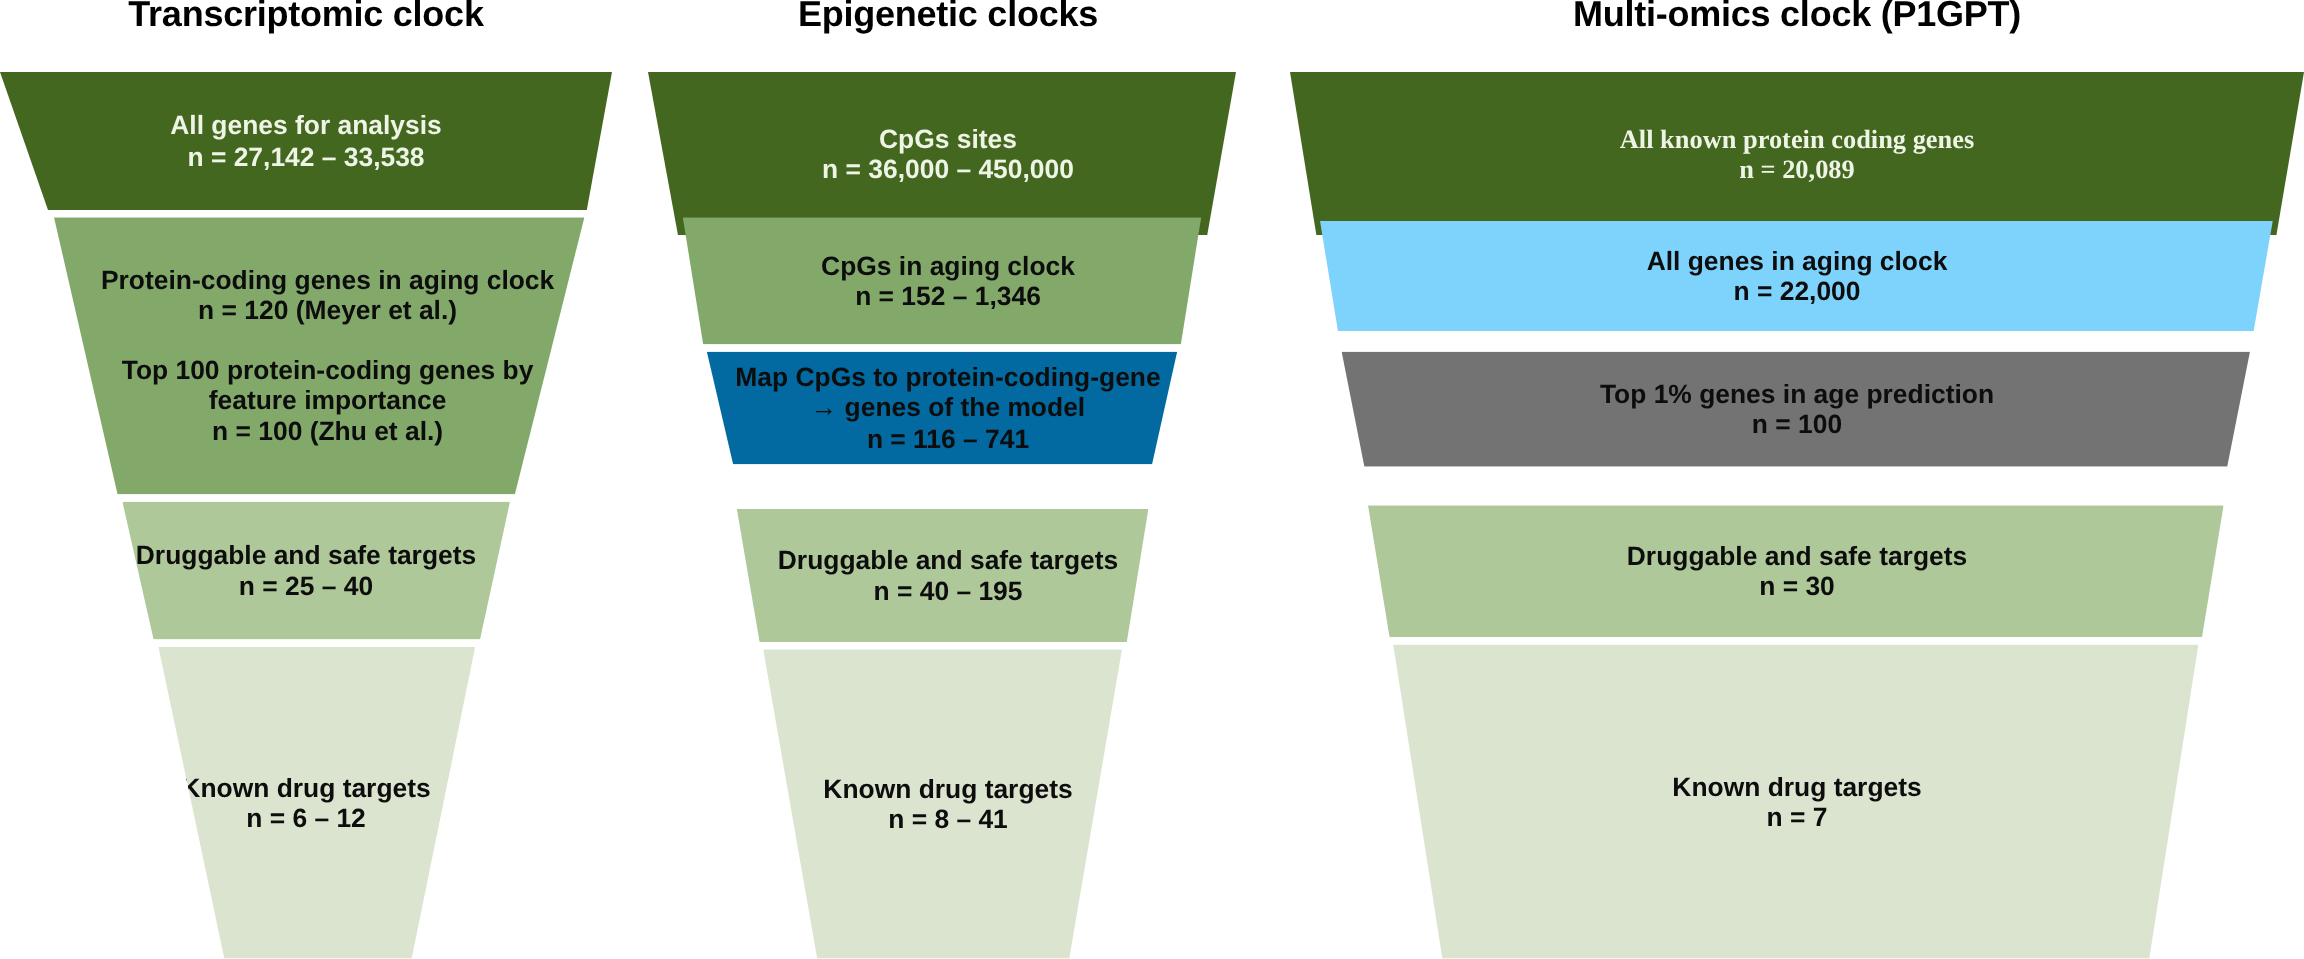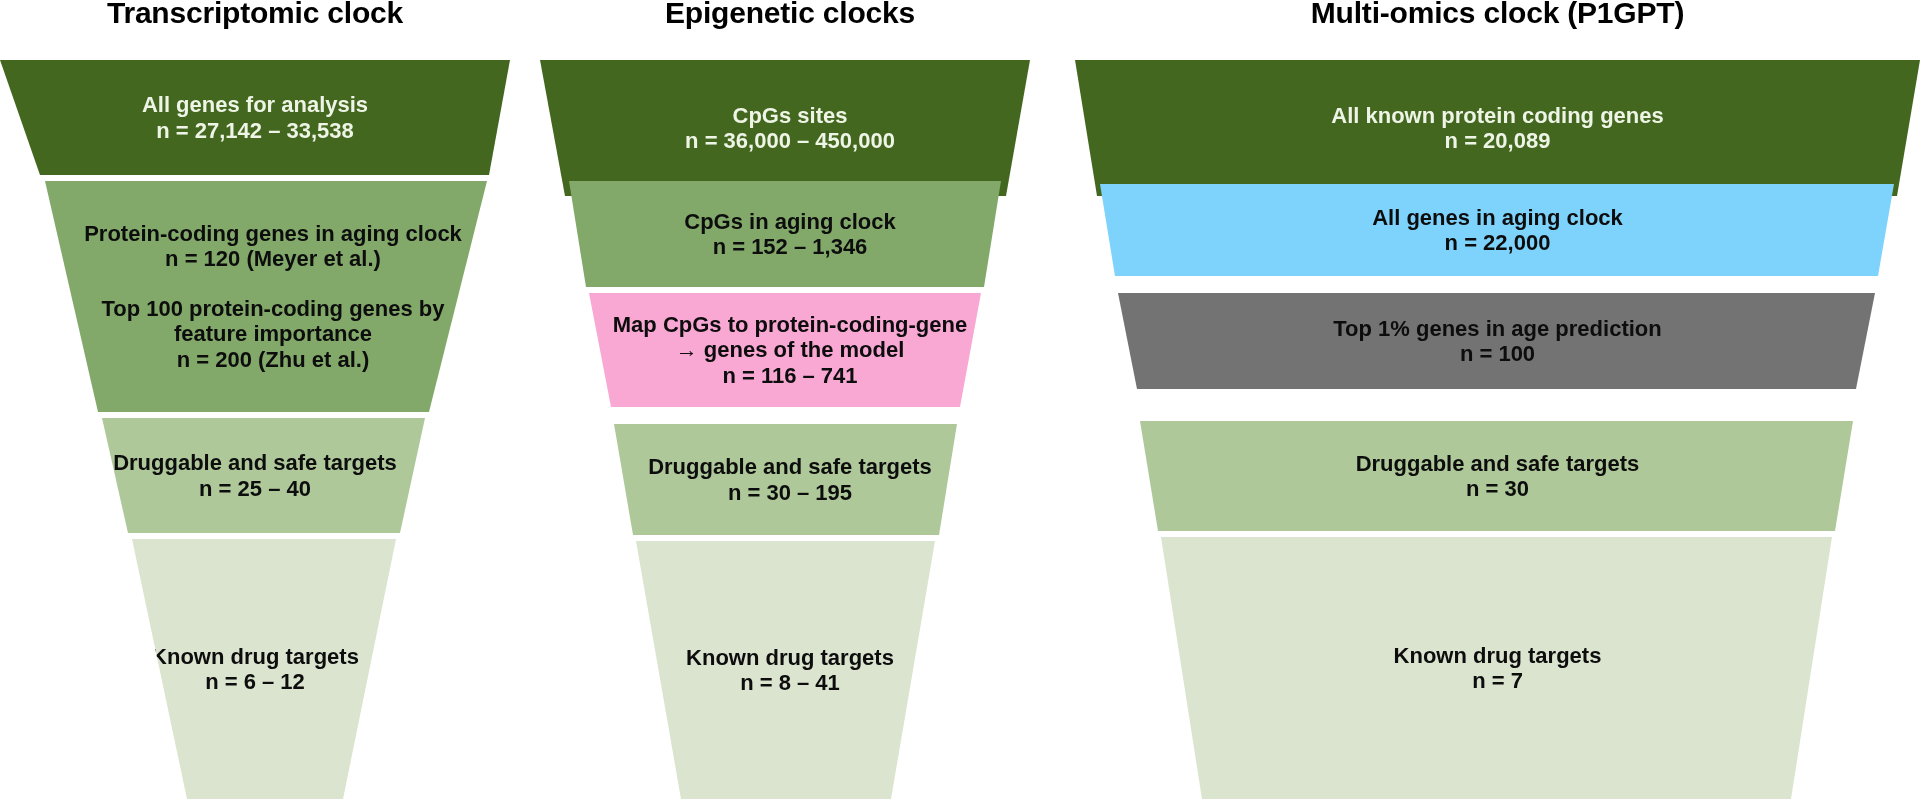--- a/index.html
+++ b/index.html
@@ -62,21 +62,21 @@
           </div>
           <div class="tier" style="top: 181px; height: 231px; background: rgb(130, 169, 106); clip-path: polygon(8.8235% 0%, 95.4902% 0%, 84.1176% 100%, 19.2157% 100%); padding-left: 36px;">
             <div class="tier-inner">
               <div class="tier-group">
                 <div class="tier-line t-light">Protein-coding genes in aging clock</div>
                 <div class="tier-line t-light">n = 120 (Meyer et al.)</div>
               </div>
               <div class="tier-group">
                 <div class="tier-line t-light">Top 100 protein-coding genes by</div>
                 <div class="tier-line t-light">feature importance</div>
-                <div class="tier-line t-light">n = 200 (Zhu et al.)</div>
+                <div class="tier-line t-light">n = 100 (Zhu et al.)</div>
               </div>
             </div>
           </div>
           <div class="tier" style="top: 418px; height: 115px; background: rgb(174, 200, 154); clip-path: polygon(20% 0%, 83.3333% 0%, 78.4314% 100%, 25.098% 100%);">
             <div class="tier-inner">
               <div class="tier-group">
                 <div class="tier-line t-light">Druggable and safe targets</div>
                 <div class="tier-line t-light">n = 25 – 40</div>
               </div>
             </div>
@@ -103,51 +103,51 @@
             </div>
           </div>
           <div class="tier" style="top: 181px; height: 106px; background: rgb(130, 169, 106); clip-path: polygon(5.8% 0%, 92.2% 0%, 88.8% 100%, 9.2% 100%); justify-content: center;">
             <div class="tier-inner">
               <div class="tier-group">
                 <div class="tier-line t-light">CpGs in aging clock</div>
                 <div class="tier-line t-light">n = 152 – 1,346</div>
               </div>
             </div>
           </div>
-          <div class="tier" style="top: 293px; height: 114px; background: #f9a8d4; clip-path: polygon(9.8% 0%, 88.2% 0%, 84% 100%, 14.2% 100%);">
+          <div class="tier" style="top: 293px; height: 94px; background: #0369a1; clip-path: polygon(9.8% 0%, 88.2% 0%, 84% 100%, 14.2% 100%);">
             <div class="tier-inner">
               <div class="tier-group">
                 <div class="tier-line t-light">Map CpGs to protein-coding-gene</div>
                 <div class="tier-line t-light">→ genes of the model</div>
                 <div class="tier-line t-light">n = 116 – 741</div>
               </div>
             </div>
           </div>
           <div class="tier" style="top: 424px; height: 111px; background: rgb(174, 200, 154); clip-path: polygon(14.8% 0%, 83.4% 0%, 79.8% 100%, 18.6% 100%);">
             <div class="tier-inner">
               <div class="tier-group">
                 <div class="tier-line t-light">Druggable and safe targets</div>
-                <div class="tier-line t-light">n = 30 – 195</div>
+                <div class="tier-line t-light">n = 40 – 195</div>
               </div>
             </div>
           </div>
           <div class="tier" style="top: 541px; height: 258px; background: rgb(219, 228, 207); clip-path: polygon(19.2% 0%, 79% 0%, 70.2% 100%, 28.2% 100%);">
             <div class="tier-inner">
               <div class="tier-group">
                 <div class="tier-line t-light">Known drug targets</div>
                 <div class="tier-line t-light">n = 8 – 41</div>
               </div>
             </div>
           </div>
         </div>
       </div>
       <div class="column" style="left: 1075px; width: 845px;">
         <div class="col-title" style="top: -4px;">Multi-omics clock (P1GPT)</div>
         <div class="funnel">
-          <div class="tier" style="top: 60px; height: 136px; background: rgb(68, 103, 31); clip-path: polygon(0% 0%, 100% 0%, 97.2781% 100%, 2.6036% 100%);">
+          <div class="tier" style="top: 60px; height: 136px; background: rgb(68, 103, 31); clip-path: polygon(0% 0%, 100% 0%, 97.2781% 100%, 2.6036% 100%); font-family: Liberation Serif, serif;">
             <div class="tier-inner">
               <div class="tier-group">
                 <div class="tier-line t-dark">All known protein coding genes</div>
                 <div class="tier-line t-dark">n = 20,089</div>
               </div>
             </div>
           </div>
           <div class="tier" style="top: 184px; height: 92px; background: #7dd3fc; clip-path: polygon(2.9586% 0%, 96.9231% 0%, 95.0296% 100%, 4.7337% 100%);">
             <div class="tier-inner">
               <div class="tier-group">

